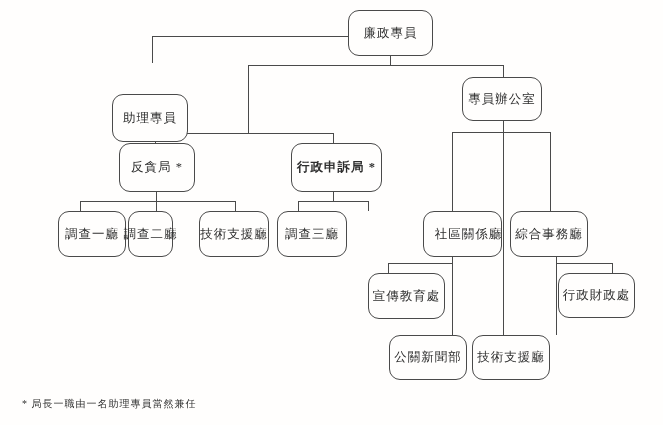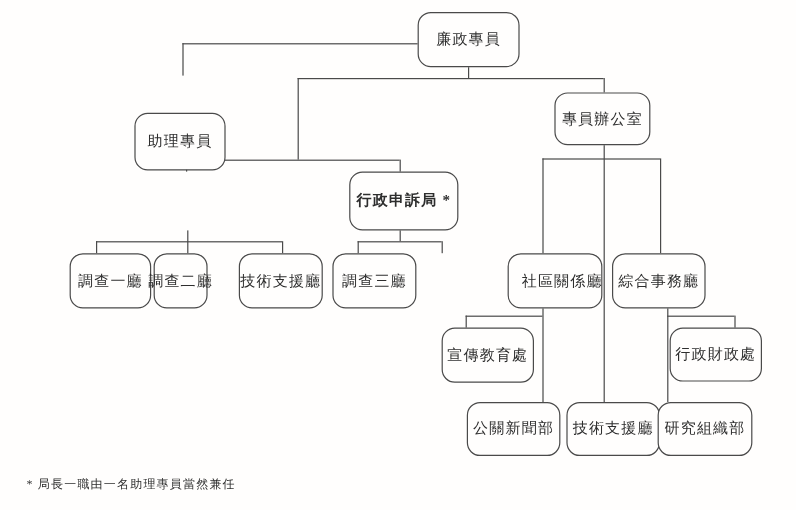--- a/index.html
+++ b/index.html
@@ -73,20 +73,21 @@
   <div class="vline" style="left:556px;top:257px;height:78px;"></div>
   <div class="hline" style="left:556px;top:263px;width:56px;"></div>
   <div class="vline" style="left:612px;top:263px;height:10px;"></div>
 
   <div class="node" style="left:348px;top:10px;width:85px;height:46px;">廉政專員</div>
 
   <div class="node" style="left:112px;top:63px;width:76px;height:48px;margin-top:31px;">助理專員</div>
 
   <div class="node" style="left:462px;top:77px;width:80px;height:44px;">專員辦公室</div>
 
+  <div class="node" style="left:119px;top:143px;width:76px;height:49px;">反貪局 *</div>
 
   <div class="node" style="left:291px;top:143px;width:91px;height:49px;font-weight:bold;">行政申訴局 *</div>
 
   <div class="node" style="left:58px;top:211px;width:68px;height:46px;">調查一廳</div>
 
   <div class="node" style="left:128px;top:211px;width:45px;height:46px;">調查二廳</div>
 
   <div class="node" style="left:199px;top:211px;width:70px;height:46px;">技術支援廳</div>
 
   <div class="node" style="left:277px;top:211px;width:70px;height:46px;">調查三廳</div>
@@ -97,17 +98,16 @@
   <div class="node" style="left:510px;top:211px;width:78px;height:46px;">綜合事務廳</div>
 
   <div class="node" style="left:368px;top:273px;width:77px;height:46px;">宣傳教育處</div>
 
   <div class="node" style="left:558px;top:273px;width:77px;height:45px;">行政財政處</div>
 
   <div class="node" style="left:389px;top:335px;width:78px;height:45px;">公關新聞部</div>
 
   <div class="node" style="left:472px;top:335px;width:78px;height:45px;">技術支援廳</div>
 
-  <div class="node" style="left:548px;top:335px;width:79px;height:45px;">研究組織部</div>
 
   <div id="footnote">* 局長一職由一名助理專員當然兼任</div>
 
 </div>
 
 </body></html>

